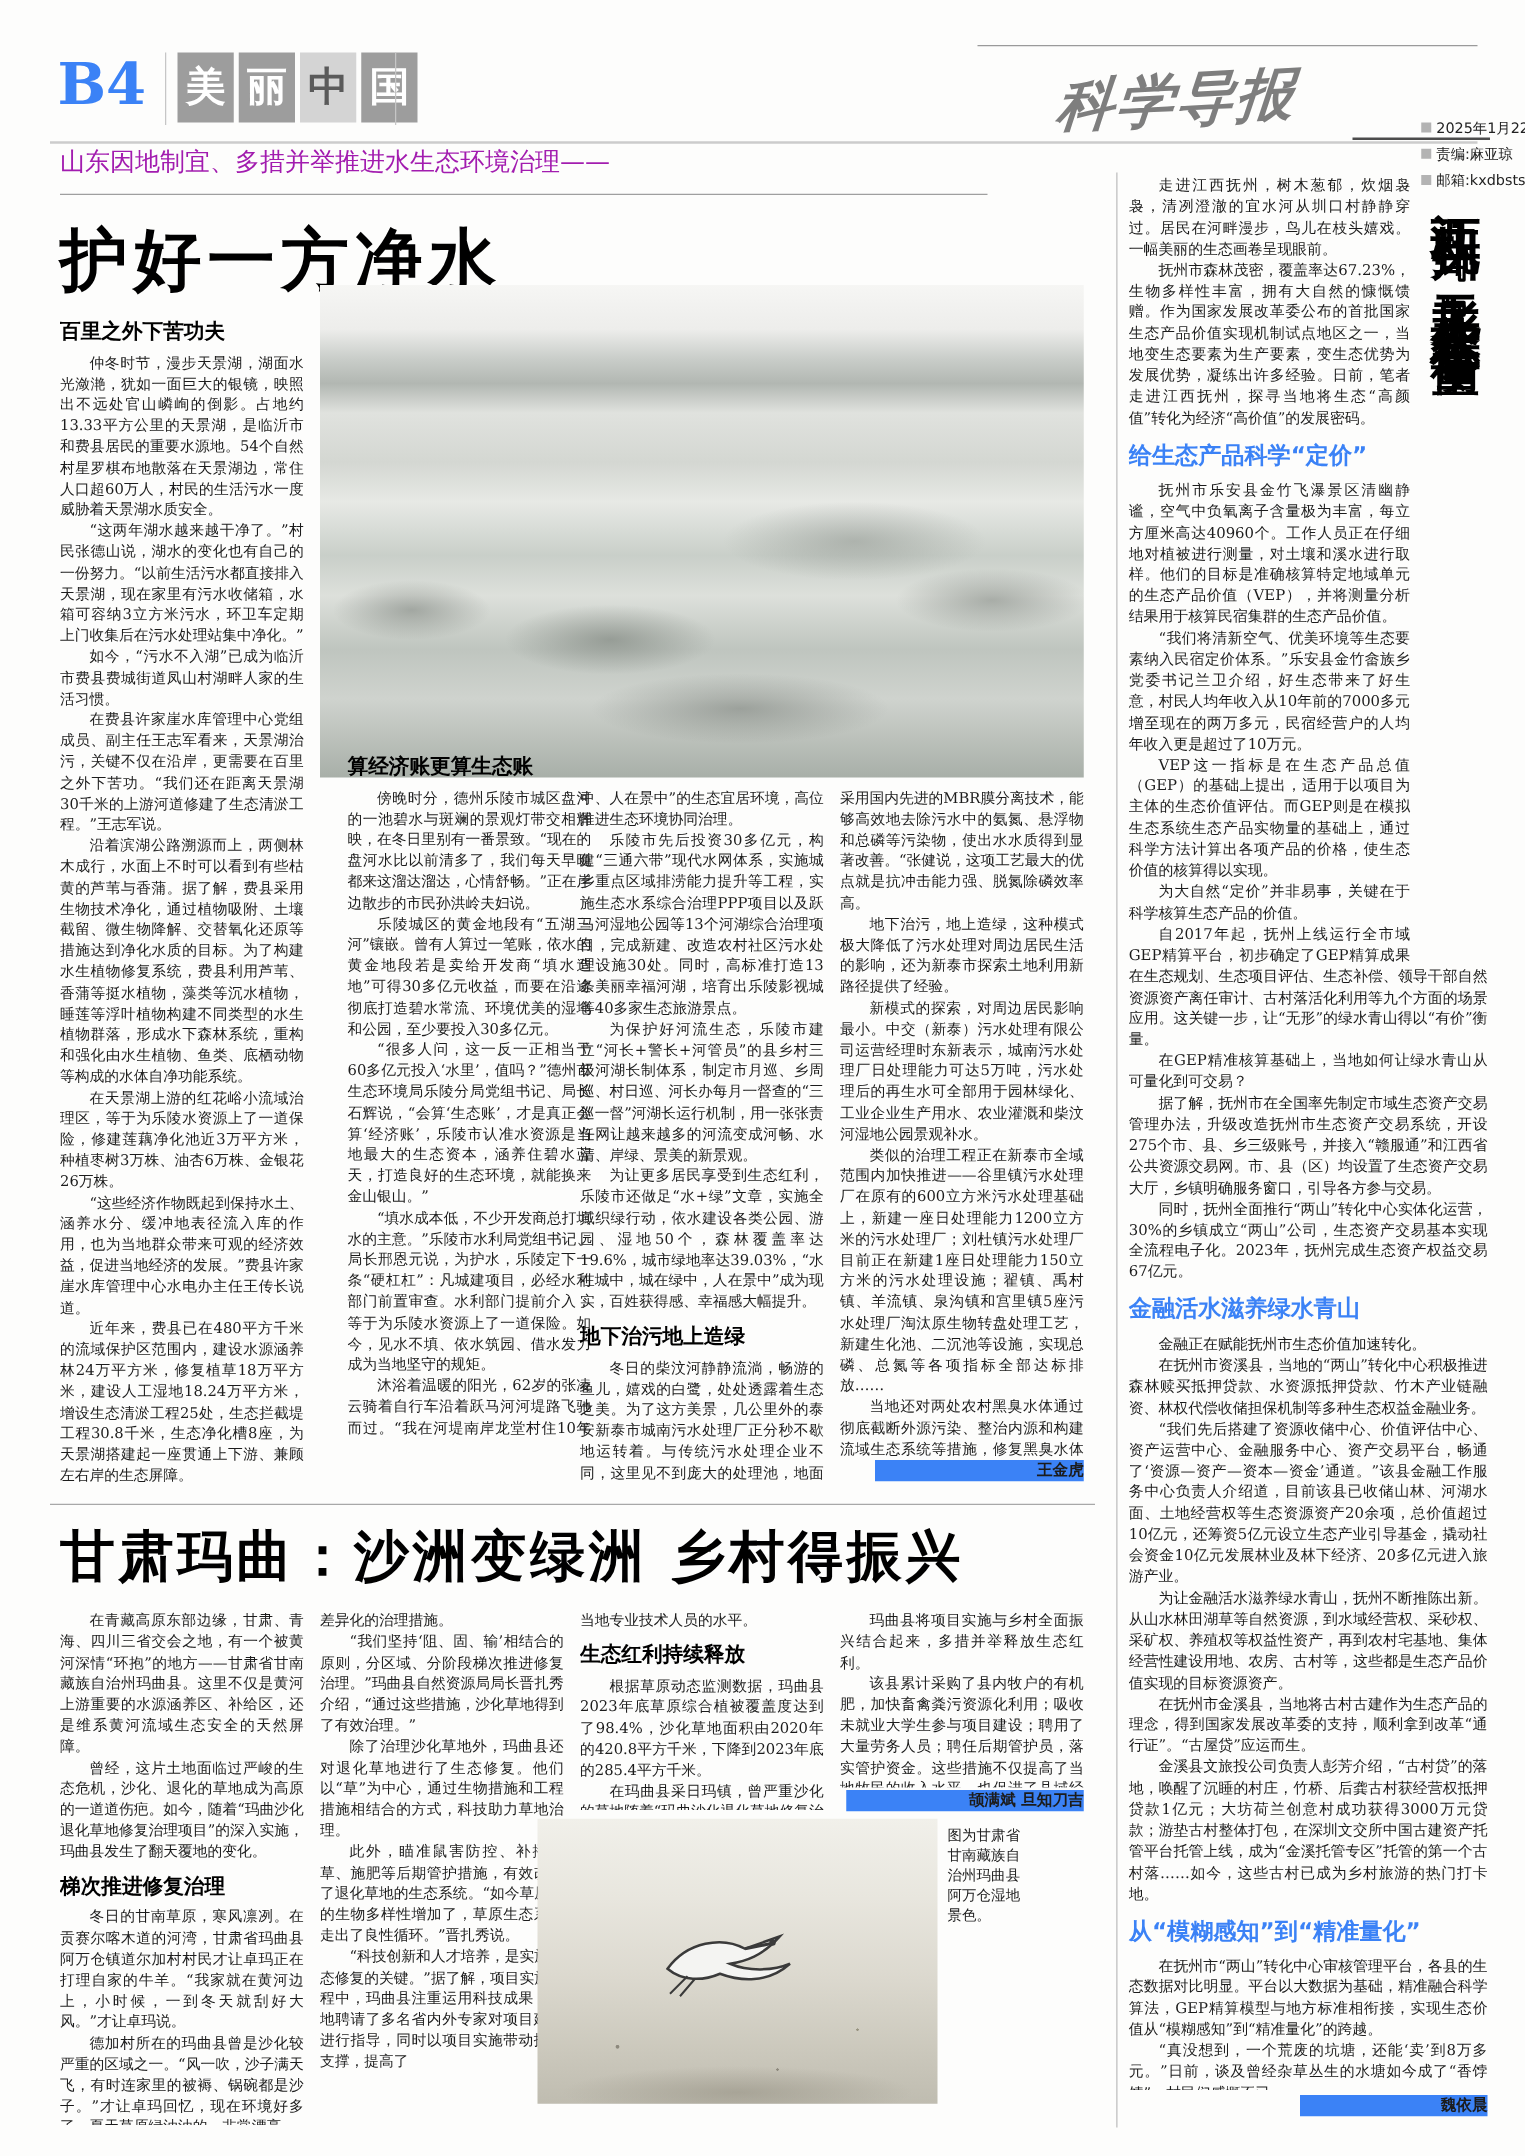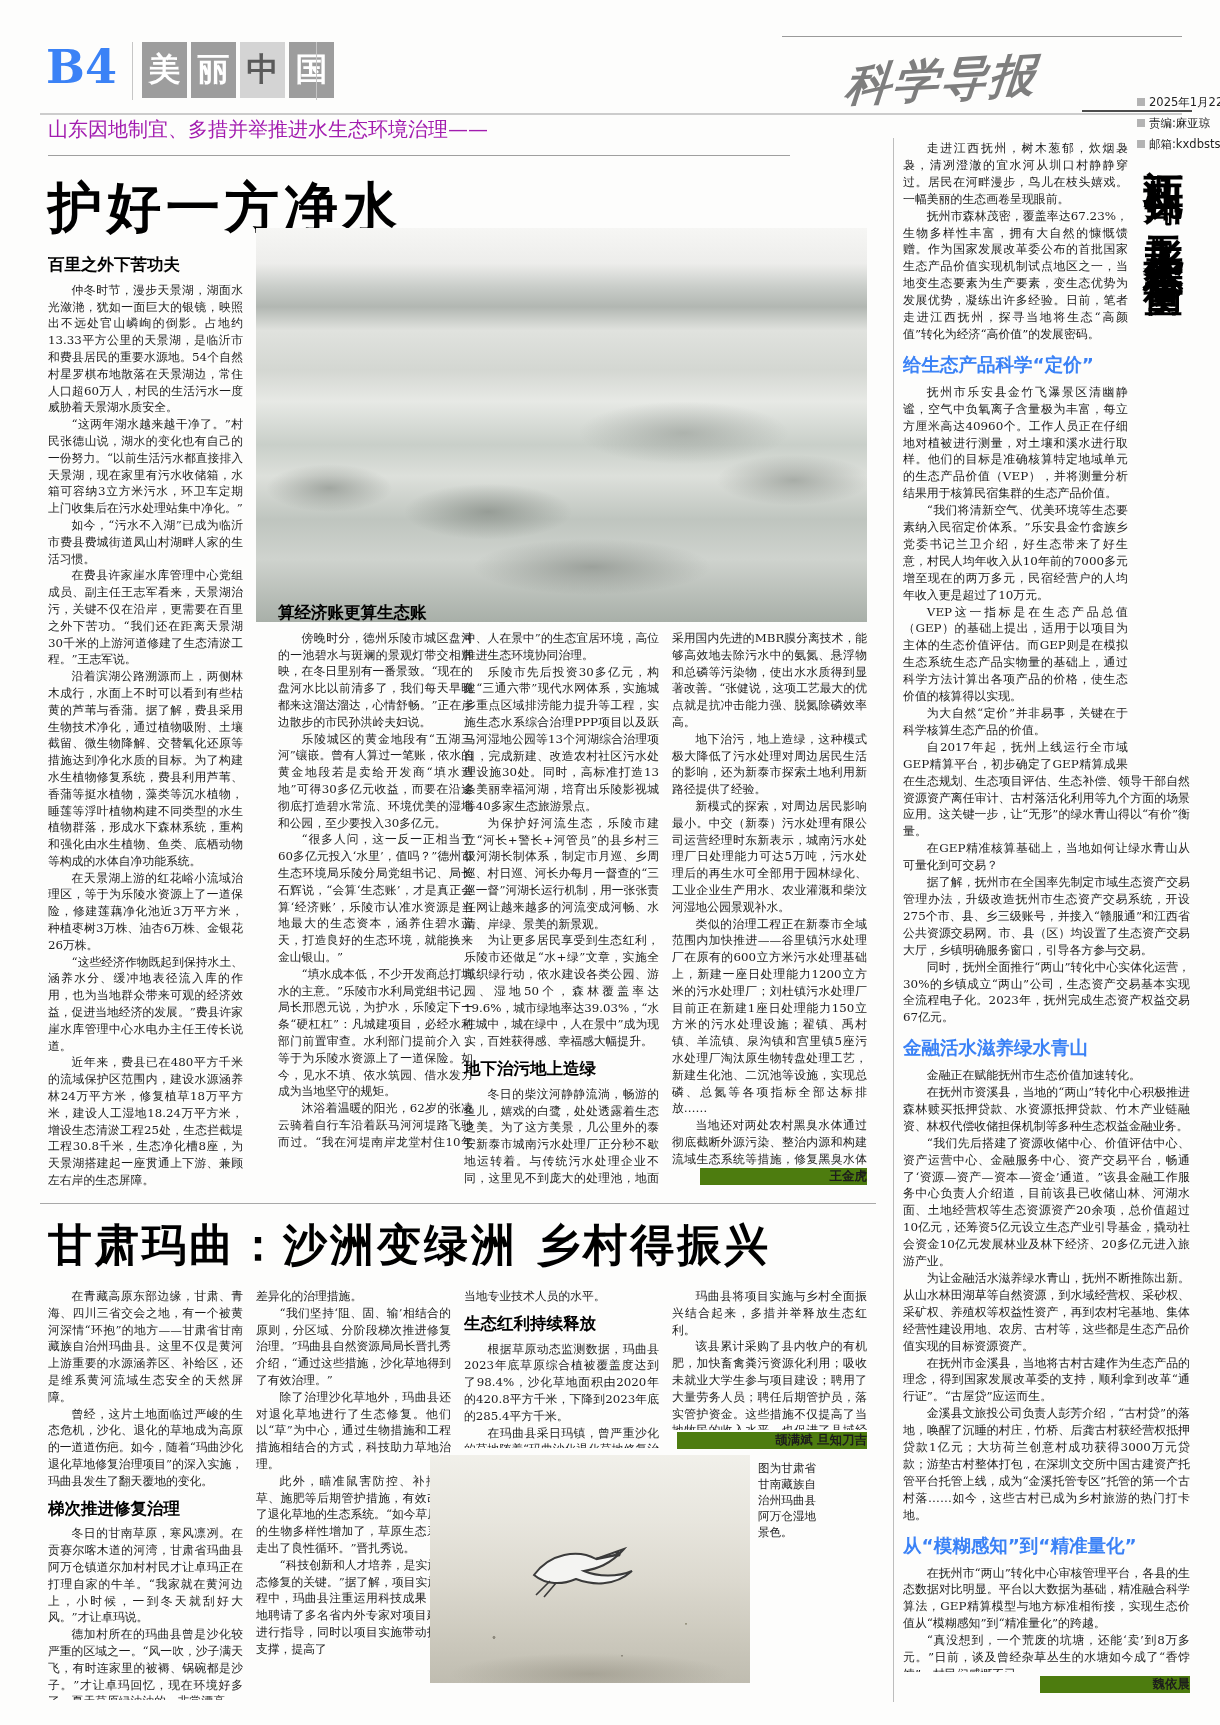--- a/index.html
+++ b/index.html
@@ -38,21 +38,21 @@
       margin:11px 0 8px 0;color:#000;}
   .photo{left:256px;top:228px;width:611px;height:394px;
       background:
         radial-gradient(ellipse 90px 34px at 12% 66%, rgba(120,126,120,.55), transparent 70%),
         radial-gradient(ellipse 120px 40px at 38% 72%, rgba(105,112,105,.5), transparent 70%),
         radial-gradient(ellipse 150px 45px at 70% 52%, rgba(130,136,130,.45), transparent 70%),
         radial-gradient(ellipse 110px 36px at 88% 64%, rgba(118,124,118,.5), transparent 70%),
         radial-gradient(ellipse 170px 40px at 55% 86%, rgba(110,116,110,.5), transparent 70%),
         linear-gradient(180deg,#f6f6f4 0%,#ededeb 9%,#c9cdc9 15%,#b2b7b2 20%,#e0e2de 26%,
           #d4d7d2 36%,#e7e9e5 44%,#c9cfc9 55%,#dde0db 63%,#bfc5bf 74%,#cfd3ce 84%,#a8afa8 100%);}
-  .byline{font-weight:bold;text-align:right;font-size:12.5px;background:#4d7c0f;}
+  .byline{font-weight:bold;text-align:right;font-size:12.5px;background:#3b82f6;}
   
   .b-rule{left:40px;top:1203px;width:836px;height:1px;background:#a8a8a8;}
   .b-headline{left:48px;top:1216px;font-size:44px;font-weight:bold;color:#000;letter-spacing:3px;
       font-family:"DejaVu Serif","Liberation Serif",serif;}
   .b-photo{left:430px;top:1455px;width:320px;height:228px;
       background:
         radial-gradient(circle 3px at 20% 80%, #8d897d 0 40%, transparent 60%),
         radial-gradient(circle 2px at 60% 88%, #8d897d 0 40%, transparent 60%),
         radial-gradient(circle 2px at 80% 74%, #97937f 0 40%, transparent 60%),
         radial-gradient(ellipse 200px 30px at 50% 96%, rgba(120,115,100,.35), transparent 70%),

